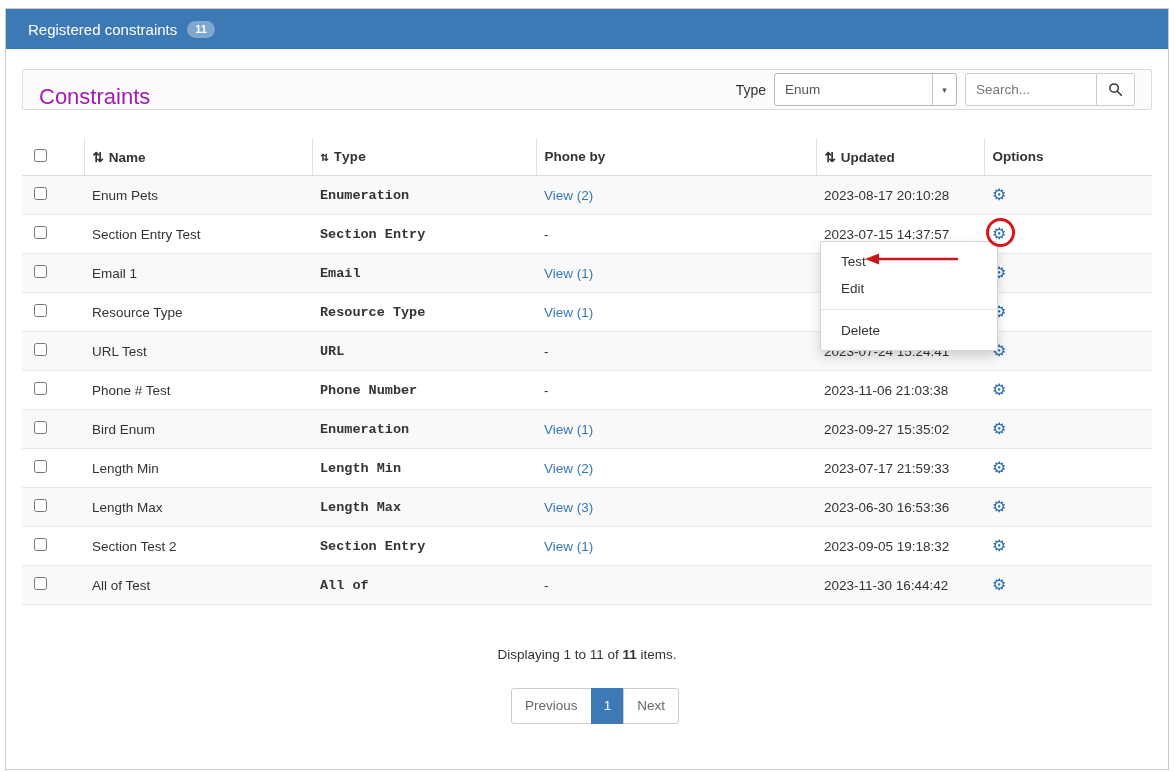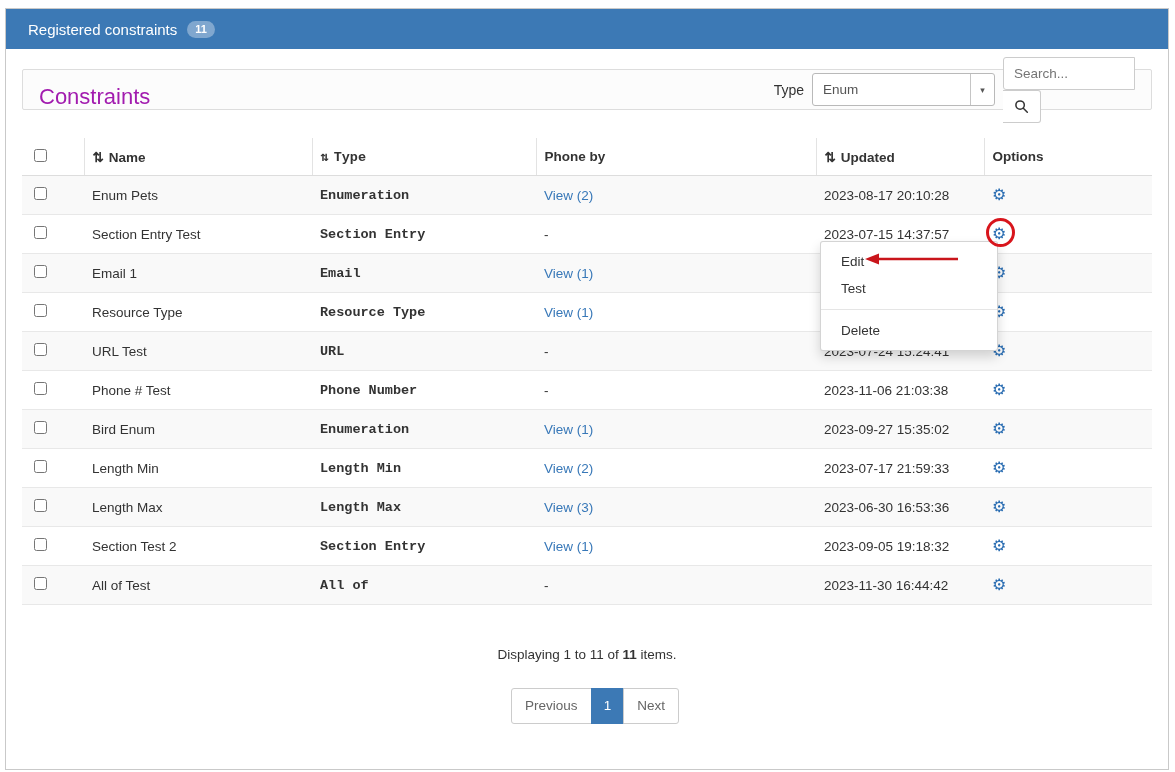--- a/index.html
+++ b/index.html
@@ -33,21 +33,21 @@
   .type-label { font-size: 14px; color: #333; margin-right: 8px; }
   .select {
     width: 183px; height: 33px; border: 1px solid #b9b9b9; border-radius: 3px;
     background: #fff; display: flex; align-items: center; padding-left: 10px;
     color: #555; font-size: 13.5px; margin-right: 8px; cursor: pointer;
   }
   .select-caret {
     margin-left: auto; width: 24px; height: 100%; border-left: 1px solid #c5c5c5;
     display: flex; align-items: center; justify-content: center; font-size: 9px; color: #555;
   }
-  .search-group { display: flex; flex-direction: column; }
+  .search-group { display: flex; }
   .search-input {
     width: 132px; height: 33px; border: 1px solid #ccc; border-radius: 3px 0 0 3px;
     padding: 0 10px; font-size: 13.5px; color: #555; outline: none;
     font-family: "Liberation Sans", sans-serif;
   }
   .search-btn {
     width: 38px; height: 33px; border: 1px solid #ccc; border-left: none;
     background: #fff; border-radius: 0 3px 3px 0; display: flex; align-items: center;
     justify-content: center; cursor: pointer;
   }
@@ -239,22 +239,22 @@
       <div class="pagination">
         <a class="page-btn first">Previous</a>
         <a class="page-btn active">1</a>
         <a class="page-btn last">Next</a>
       </div>
 
     </div>
   </div>
 
   <div class="dropdown-menu">
+    <a class="menu-item">Test</a>
     <a class="menu-item">Edit</a>
-    <a class="menu-item">Test</a>
     <div class="menu-divider"></div>
     <a class="menu-item">Delete</a>
   </div>
 
   <div class="red-circle"></div>
   <svg class="red-arrow" width="96" height="16">
     <line x1="94" y1="8" x2="14" y2="8" stroke="#c9151b" stroke-width="2.6"></line>
     <polygon points="1,8 15,2.5 15,13.5" fill="#c9151b"></polygon>
   </svg>
 </div>

